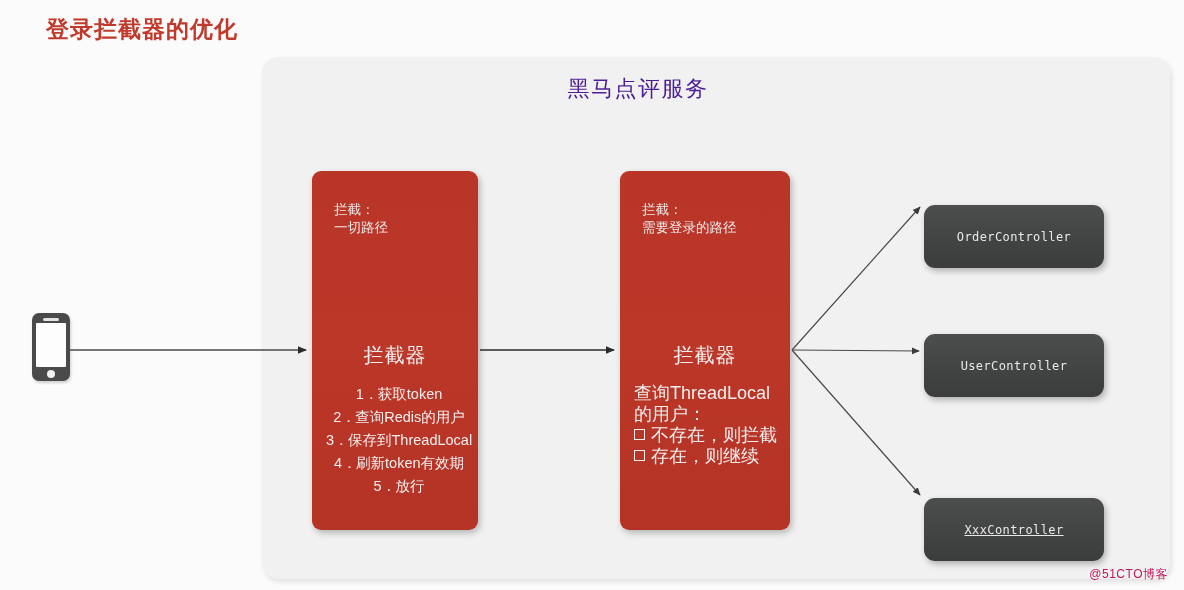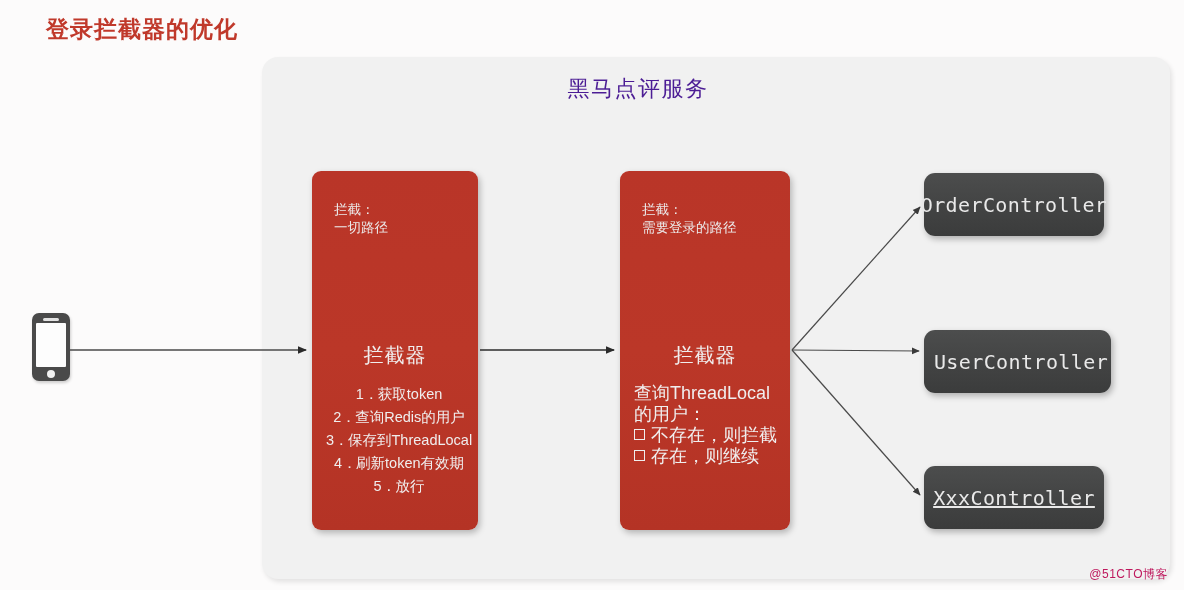--- a/index.html
+++ b/index.html
@@ -132,28 +132,29 @@
   
   .controller {
     position: absolute;
     width: 180px;
     height: 63px;
     border-radius: 11px;
     background: linear-gradient(180deg, #4c4d4d 0%, #434444 50%, #3b3c3c 100%);
     box-shadow: 2px 3px 6px rgba(0,0,0,0.28);
     color: #e9e9e9;
     font-family: "DejaVu Sans Mono", "Liberation Mono", monospace;
-    font-size: 20px;
+    font-size: 12px;
     display: flex;
     align-items: center;
     justify-content: center;
     letter-spacing: 0.4px;
+    margin-top: 32px;
   }
   #ctrl-order { left: 924px; top: 173px; }
-  #ctrl-user  { left: 924px; top: 330px; padding-left: 7px; }
+  #ctrl-user  { left: 924px; top: 302px; }
   #ctrl-xxx   { left: 924px; top: 466px; text-decoration: underline; }
 
   
   .phone {
     position: absolute;
     left: 32px;
     top: 313px;
     width: 38px;
     height: 68px;
     border-radius: 7px;

